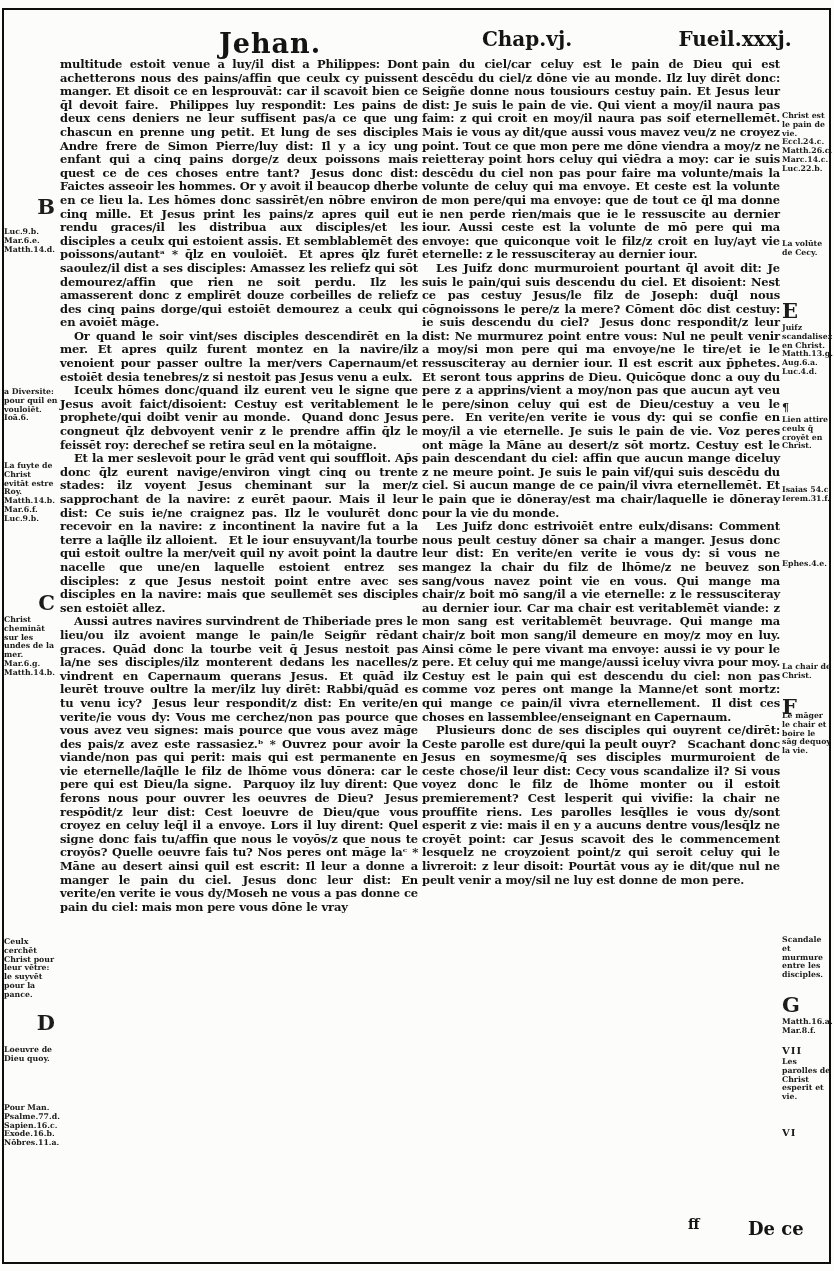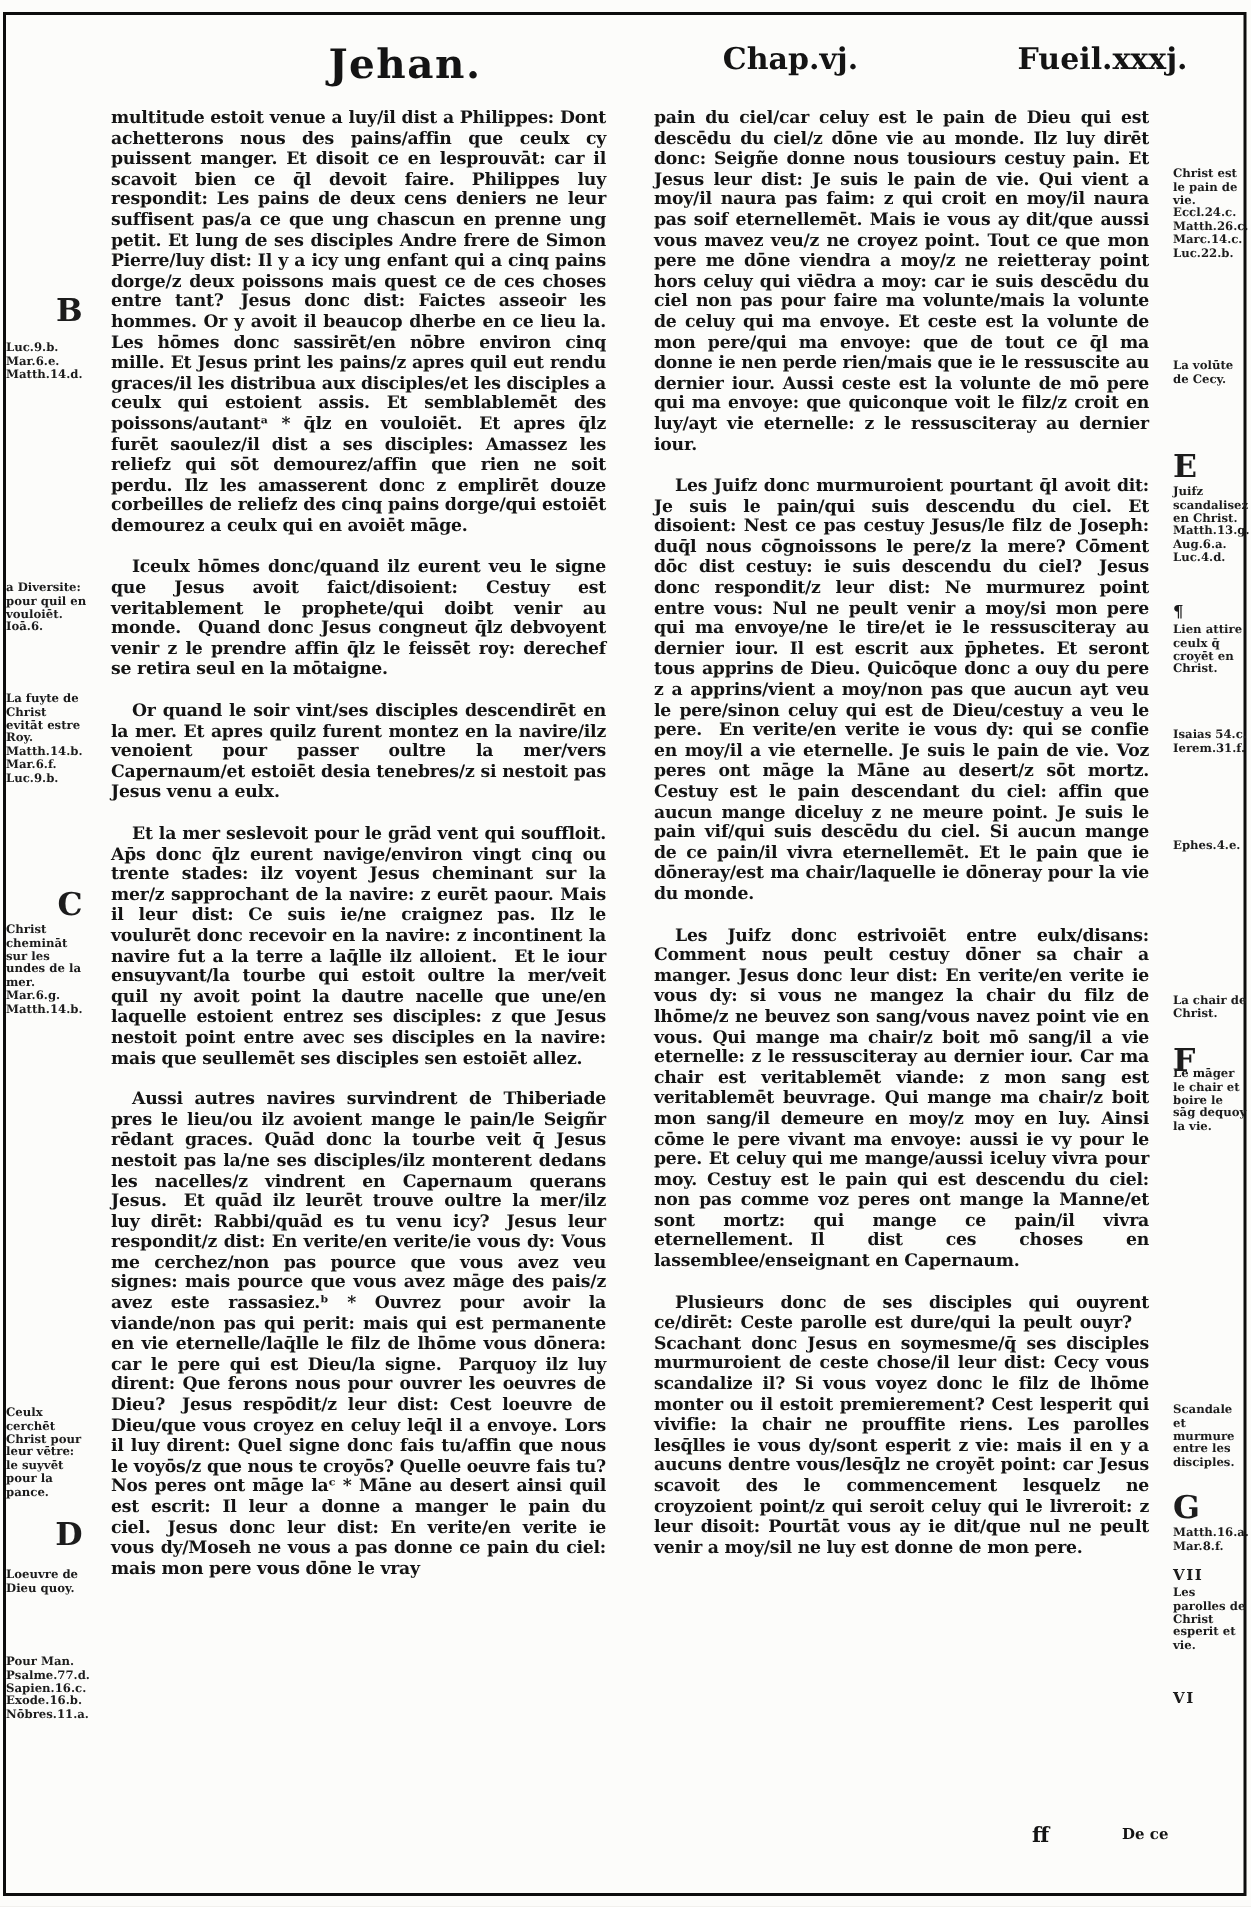--- a/index.html
+++ b/index.html
@@ -19,39 +19,39 @@
   .hdr-chap{left:462px;top:27px;width:130px;text-align:center;font-size:20px;}
   .hdr-folio{left:655px;top:27px;width:160px;text-align:center;font-size:20px;}
   
   .col{
     position:absolute;top:58px;width:358px;
     font-size:11.5px;line-height:13.6px;font-weight:bold;
     text-align:justify;letter-spacing:-0.15px;
   }
   .col-left{left:60px;}
   .col-right{left:422px;}
-  .col p{margin:14px;text-indent:14px;}
+  .col p{margin:0;text-indent:14px;}
   .col p:first-child{text-indent:0;}
   
   .mnotes{position:absolute;top:0;height:1271px;}
   .mleft{left:4px;width:54px;}
   .mright{left:782px;width:50px;}
   .note{
     position:absolute;left:0;width:100%;
     font-size:7.8px;line-height:8.8px;font-weight:bold;color:#1c1c1c;
   }
   .mleft .note{text-align:left;}
   .mright .note{text-align:left;}
   .note.cap{font-size:21px;line-height:21px;}
   .mleft .note.cap{text-align:right;padding-right:3px;box-sizing:border-box;}
   .note.fleuron{font-size:11px;line-height:11px;}
   .note.num{font-size:10px;line-height:10px;letter-spacing:1px;}
   
   .sig{position:absolute;left:688px;top:1216px;font-size:14px;font-weight:bold;}
-  .catch{position:absolute;left:748px;top:1218px;font-size:10px;font-weight:bold;}
+  .catch{position:absolute;left:748px;top:1218px;font-size:18px;font-weight:bold;}
 </style>
 </head>
 <body>
 
 <div class="page" style="background: rgb(252, 252, 250); color: rgb(20, 20, 20);">
   <div class="frame" style="border-color: rgb(13, 13, 13);"></div>
 
   <div class="hdr hdr-book">Jehan.</div>
   <div class="hdr hdr-chap">Chap.vj.</div>
   <div class="hdr hdr-folio">Fueil.xxxj.</div>
@@ -64,22 +64,22 @@
       <div class="note cap" style="top: 592px;">C</div>
       <div class="note" style="top: 616px;">Christ chemināt sur les undes de la mer. Mar.6.g. Matth.14.b.</div>
       <div class="note" style="top: 896px; margin-top: 42px;">Ceulx cerchēt Christ pour leur vētre: le suyvēt pour la pance.</div>
       <div class="note cap" style="top: 1012px;">D</div>
       <div class="note" style="top: 1046px;">Loeuvre de Dieu quoy.</div>
       <div class="note" style="top: 1104px;">Pour Man. Psalme.77.d. Sapien.16.c. Exode.16.b. Nōbres.11.a.</div>
     </div>
 
   <div class="col col-left">
       <p class="para">multitude estoit venue a luy/il dist a Philippes: Dont achetterons nous des pains/affin que ceulx cy puissent manger. Et disoit ce en lesprouvāt: car il scavoit bien ce q̄l devoit faire. Philippes luy respondit: Les pains de deux cens deniers ne leur suffisent pas/a ce que ung chascun en prenne ung petit. Et lung de ses disciples Andre frere de Simon Pierre/luy dist: Il y a icy ung enfant qui a cinq pains dorge/z deux poissons mais quest ce de ces choses entre tant? Jesus donc dist: Faictes asseoir les hommes. Or y avoit il beaucop dherbe en ce lieu la. Les hōmes donc sassirēt/en nōbre environ cinq mille. Et Jesus print les pains/z apres quil eut rendu graces/il les distribua aux disciples/et les disciples a ceulx qui estoient assis. Et semblablemēt des poissons/autantᵃ * q̄lz en vouloiēt. Et apres q̄lz furēt saoulez/il dist a ses disciples: Amassez les reliefz qui sōt demourez/affin que rien ne soit perdu. Ilz les amasserent donc z emplirēt douze corbeilles de reliefz des cinq pains dorge/qui estoiēt demourez a ceulx qui en avoiēt māge.</p>
+      <p class="para">Or quand le soir vint/ses disciples descendirēt en la mer. Et apres quilz furent montez en la navire/ilz venoient pour passer oultre la mer/vers Capernaum/et estoiēt desia tenebres/z si nestoit pas Jesus venu a eulx.</p>
       <p class="para">Iceulx hōmes donc/quand ilz eurent veu le signe que Jesus avoit faict/disoient: Cestuy est veritablement le prophete/qui doibt venir au monde. Quand donc Jesus congneut q̄lz debvoyent venir z le prendre affin q̄lz le feissēt roy: derechef se retira seul en la mōtaigne.</p>
-      <p class="para">Or quand le soir vint/ses disciples descendirēt en la mer. Et apres quilz furent montez en la navire/ilz venoient pour passer oultre la mer/vers Capernaum/et estoiēt desia tenebres/z si nestoit pas Jesus venu a eulx.</p>
       <p class="para">Et la mer seslevoit pour le grād vent qui souffloit. Ap̄s donc q̄lz eurent navige/environ vingt cinq ou trente stades: ilz voyent Jesus cheminant sur la mer/z sapprochant de la navire: z eurēt paour. Mais il leur dist: Ce suis ie/ne craignez pas. Ilz le voulurēt donc recevoir en la navire: z incontinent la navire fut a la terre a laq̄lle ilz alloient. Et le iour ensuyvant/la tourbe qui estoit oultre la mer/veit quil ny avoit point la dautre nacelle que une/en laquelle estoient entrez ses disciples: z que Jesus nestoit point entre avec ses disciples en la navire: mais que seullemēt ses disciples sen estoiēt allez.</p>
       <p class="para">Aussi autres navires survindrent de Thiberiade pres le lieu/ou ilz avoient mange le pain/le Seigñr rēdant graces. Quād donc la tourbe veit q̄ Jesus nestoit pas la/ne ses disciples/ilz monterent dedans les nacelles/z vindrent en Capernaum querans Jesus. Et quād ilz leurēt trouve oultre la mer/ilz luy dirēt: Rabbi/quād es tu venu icy? Jesus leur respondit/z dist: En verite/en verite/ie vous dy: Vous me cerchez/non pas pource que vous avez veu signes: mais pource que vous avez māge des pais/z avez este rassasiez.ᵇ * Ouvrez pour avoir la viande/non pas qui perit: mais qui est permanente en vie eternelle/laq̄lle le filz de lhōme vous dōnera: car le pere qui est Dieu/la signe. Parquoy ilz luy dirent: Que ferons nous pour ouvrer les oeuvres de Dieu? Jesus respōdit/z leur dist: Cest loeuvre de Dieu/que vous croyez en celuy leq̄l il a envoye. Lors il luy dirent: Quel signe donc fais tu/affin que nous le voyōs/z que nous te croyōs? Quelle oeuvre fais tu? Nos peres ont māge laᶜ * Māne au desert ainsi quil est escrit: Il leur a donne a manger le pain du ciel. Jesus donc leur dist: En verite/en verite ie vous dy/Moseh ne vous a pas donne ce pain du ciel: mais mon pere vous dōne le vray</p>
     </div>
 
   <div class="col col-right">
       <p class="para">pain du ciel/car celuy est le pain de Dieu qui est descēdu du ciel/z dōne vie au monde. Ilz luy dirēt donc: Seigñe donne nous tousiours cestuy pain. Et Jesus leur dist: Je suis le pain de vie. Qui vient a moy/il naura pas faim: z qui croit en moy/il naura pas soif eternellemēt. Mais ie vous ay dit/que aussi vous mavez veu/z ne croyez point. Tout ce que mon pere me dōne viendra a moy/z ne reietteray point hors celuy qui viēdra a moy: car ie suis descēdu du ciel non pas pour faire ma volunte/mais la volunte de celuy qui ma envoye. Et ceste est la volunte de mon pere/qui ma envoye: que de tout ce q̄l ma donne ie nen perde rien/mais que ie le ressuscite au dernier iour. Aussi ceste est la volunte de mō pere qui ma envoye: que quiconque voit le filz/z croit en luy/ayt vie eternelle: z le ressusciteray au dernier iour.</p>
       <p class="para">Les Juifz donc murmuroient pourtant q̄l avoit dit: Je suis le pain/qui suis descendu du ciel. Et disoient: Nest ce pas cestuy Jesus/le filz de Joseph: duq̄l nous cōgnoissons le pere/z la mere? Cōment dōc dist cestuy: ie suis descendu du ciel? Jesus donc respondit/z leur dist: Ne murmurez point entre vous: Nul ne peult venir a moy/si mon pere qui ma envoye/ne le tire/et ie le ressusciteray au dernier iour. Il est escrit aux p̄phetes. Et seront tous apprins de Dieu. Quicōque donc a ouy du pere z a apprins/vient a moy/non pas que aucun ayt veu le pere/sinon celuy qui est de Dieu/cestuy a veu le pere. En verite/en verite ie vous dy: qui se confie en moy/il a vie eternelle. Je suis le pain de vie. Voz peres ont māge la Māne au desert/z sōt mortz. Cestuy est le pain descendant du ciel: affin que aucun mange diceluy z ne meure point. Je suis le pain vif/qui suis descēdu du ciel. Si aucun mange de ce pain/il vivra eternellemēt. Et le pain que ie dōneray/est ma chair/laquelle ie dōneray pour la vie du monde.</p>
       <p class="para">Les Juifz donc estrivoiēt entre eulx/disans: Comment nous peult cestuy dōner sa chair a manger. Jesus donc leur dist: En verite/en verite ie vous dy: si vous ne mangez la chair du filz de lhōme/z ne beuvez son sang/vous navez point vie en vous. Qui mange ma chair/z boit mō sang/il a vie eternelle: z le ressusciteray au dernier iour. Car ma chair est veritablemēt viande: z mon sang est veritablemēt beuvrage. Qui mange ma chair/z boit mon sang/il demeure en moy/z moy en luy. Ainsi cōme le pere vivant ma envoye: aussi ie vy pour le pere. Et celuy qui me mange/aussi iceluy vivra pour moy. Cestuy est le pain qui est descendu du ciel: non pas comme voz peres ont mange la Manne/et sont mortz: qui mange ce pain/il vivra eternellement. Il dist ces choses en lassemblee/enseignant en Capernaum.</p>
       <p class="para">Plusieurs donc de ses disciples qui ouyrent ce/dirēt: Ceste parolle est dure/qui la peult ouyr? Scachant donc Jesus en soymesme/q̄ ses disciples murmuroient de ceste chose/il leur dist: Cecy vous scandalize il? Si vous voyez donc le filz de lhōme monter ou il estoit premierement? Cest lesperit qui vivifie: la chair ne prouffite riens. Les parolles lesq̄lles ie vous dy/sont esperit z vie: mais il en y a aucuns dentre vous/lesq̄lz ne croyēt point: car Jesus scavoit des le commencement lesquelz ne croyzoient point/z qui seroit celuy qui le livreroit: z leur disoit: Pourtāt vous ay ie dit/que nul ne peult venir a moy/sil ne luy est donne de mon pere.</p>
     </div>

